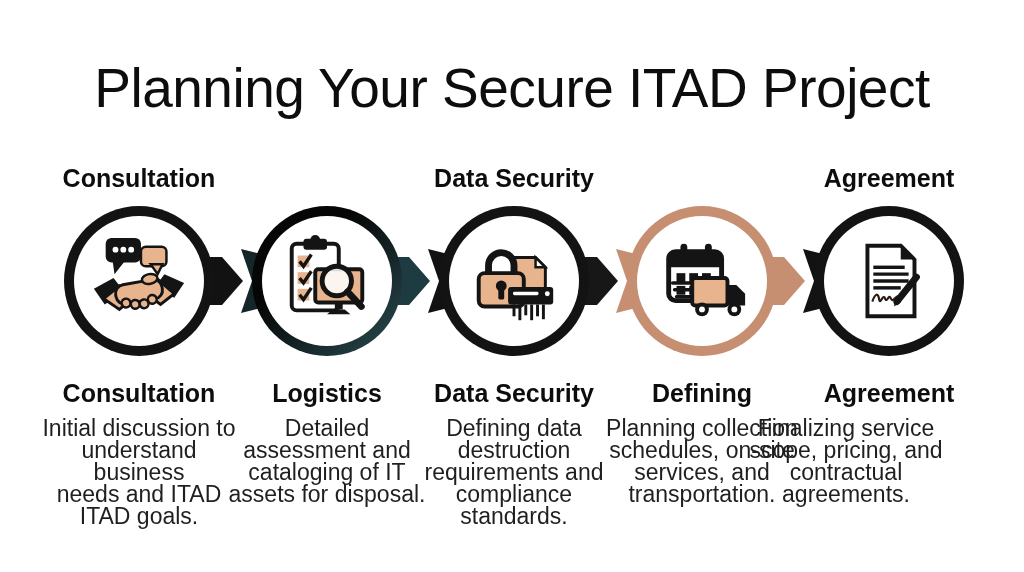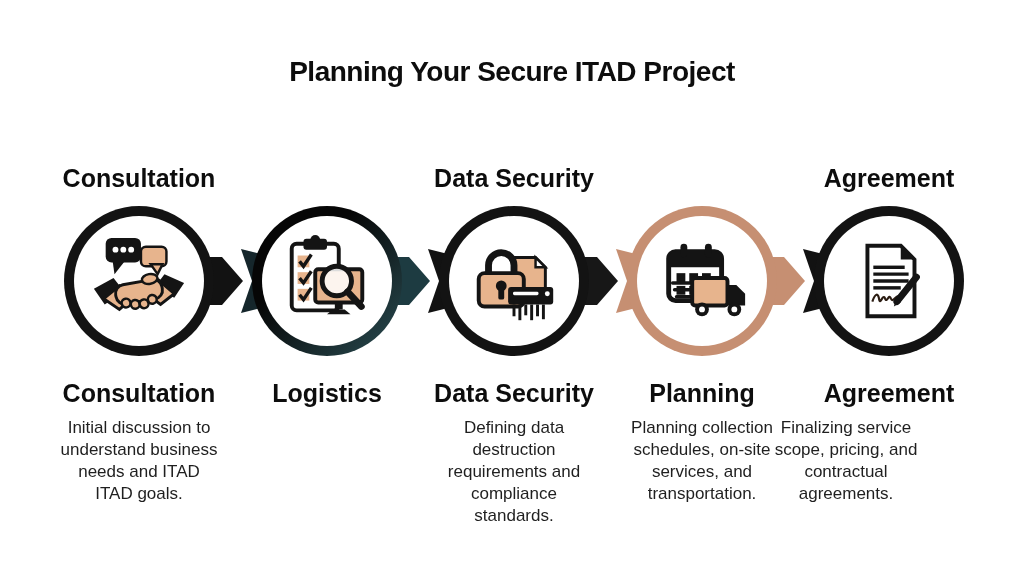--- a/index.html
+++ b/index.html
@@ -2,21 +2,21 @@
 <html style="--ring-black: #131313; --ring-tan: #c68f72; --teal-dark: #2a4d53; --icon-tan: #e7b48d; --text: #1c1c1c;"><head>
 <meta charset="utf-8">
 <style>
   html,body{margin:0;padding:0;background:#ffffff;}
   .canvas{
     position:relative;width:1024px;height:572px;background:#ffffff;overflow:hidden;
     font-family:"Liberation Sans", sans-serif;color:var(--text,#1c1c1c);
   }
   .title{
     position:absolute;top:56px;left:0;width:1024px;margin:0;
-    text-align:center;font-size:28px;font-weight:700;letter-spacing:-0.5px;color:#0d0d0d;
+    text-align:center;font-size:55px;font-weight:400;letter-spacing:-0.5px;color:#0d0d0d;
   }
   .top-label{
     position:absolute;top:164px;width:240px;text-align:center;
     font-size:25px;font-weight:bold;color:#0d0d0d;
   }
   
   .circle{position:absolute;top:206px;width:150px;height:150px;border-radius:50%;z-index:2;}
   .circle .inner{position:absolute;inset:10px;background:#ffffff;border-radius:50%;}
   .ring-black{background:var(--ring-black,#131313);}
   .ring-teal{background:linear-gradient(135deg,#060606 35%,var(--teal-dark,#2a4d53) 100%);}
@@ -35,21 +35,21 @@
   .conn-23 .arrow{fill:#1d3b41;} .conn-23 .notch{fill:#121212;}
   .conn-34 .arrow{fill:#171717;} .conn-34 .notch{fill:var(--ring-tan,#c68f72);}
   .conn-45 .arrow{fill:var(--ring-tan,#c68f72);} .conn-45 .notch{fill:#121212;}
   
   .step-title{
     position:absolute;top:379px;width:200px;text-align:center;
     font-size:25px;font-weight:bold;color:#0d0d0d;
   }
   .step-desc{
     position:absolute;top:417px;width:208px;text-align:center;
-    font-size:17px;line-height:22px;color:#1f1f1f;white-space:pre-line;
+    font-size:23px;line-height:22px;color:#1f1f1f;white-space:pre-line;
   }
 </style>
 </head>
 <body>
 
 <div class="canvas">
 
   <h1 class="title">Planning Your Secure ITAD Project</h1>
 
   <div class="top-label" style="left:19px">Consultation</div>
@@ -182,27 +182,31 @@
     <polygon class="notch" points="36,2 56,7 56,61 36,66 47,34"></polygon>
   </svg>
   <svg class="conn conn-45" style="left:767px" viewBox="0 0 56 68">
     <polygon class="arrow" points="0,10 17,10 38,34 17,58 0,58"></polygon>
     <polygon class="notch" points="36,2 56,7 56,61 36,66 47,34"></polygon>
   </svg>
 
   <div class="step-title" style="left:39px">Consultation</div>
   <div class="step-title" style="left:227px">Logistics</div>
   <div class="step-title" style="left:414px">Data Security</div>
-  <div class="step-title" style="left:602px">Planning</div>
+  <div class="step-title" style="left:602px">Defining</div>
   <div class="step-title" style="left:789px">Agreement</div>
 
   <div class="step-desc" style="left:35px">Initial discussion to
 understand business
 needs and ITAD
 ITAD goals.</div>
+  <div class="step-desc" style="left:223px">Detailed
+assessment and
+cataloging of IT
+assets for disposal.</div>
   <div class="step-desc" style="left:598px">Planning collection
 schedules, on-site
 services, and
 transportation.</div>
   <div class="step-desc" style="left:410px">Defining data
 destruction
 requirements and
 compliance
 standards.</div>
   <div class="step-desc" style="left:742px">Finalizing service

